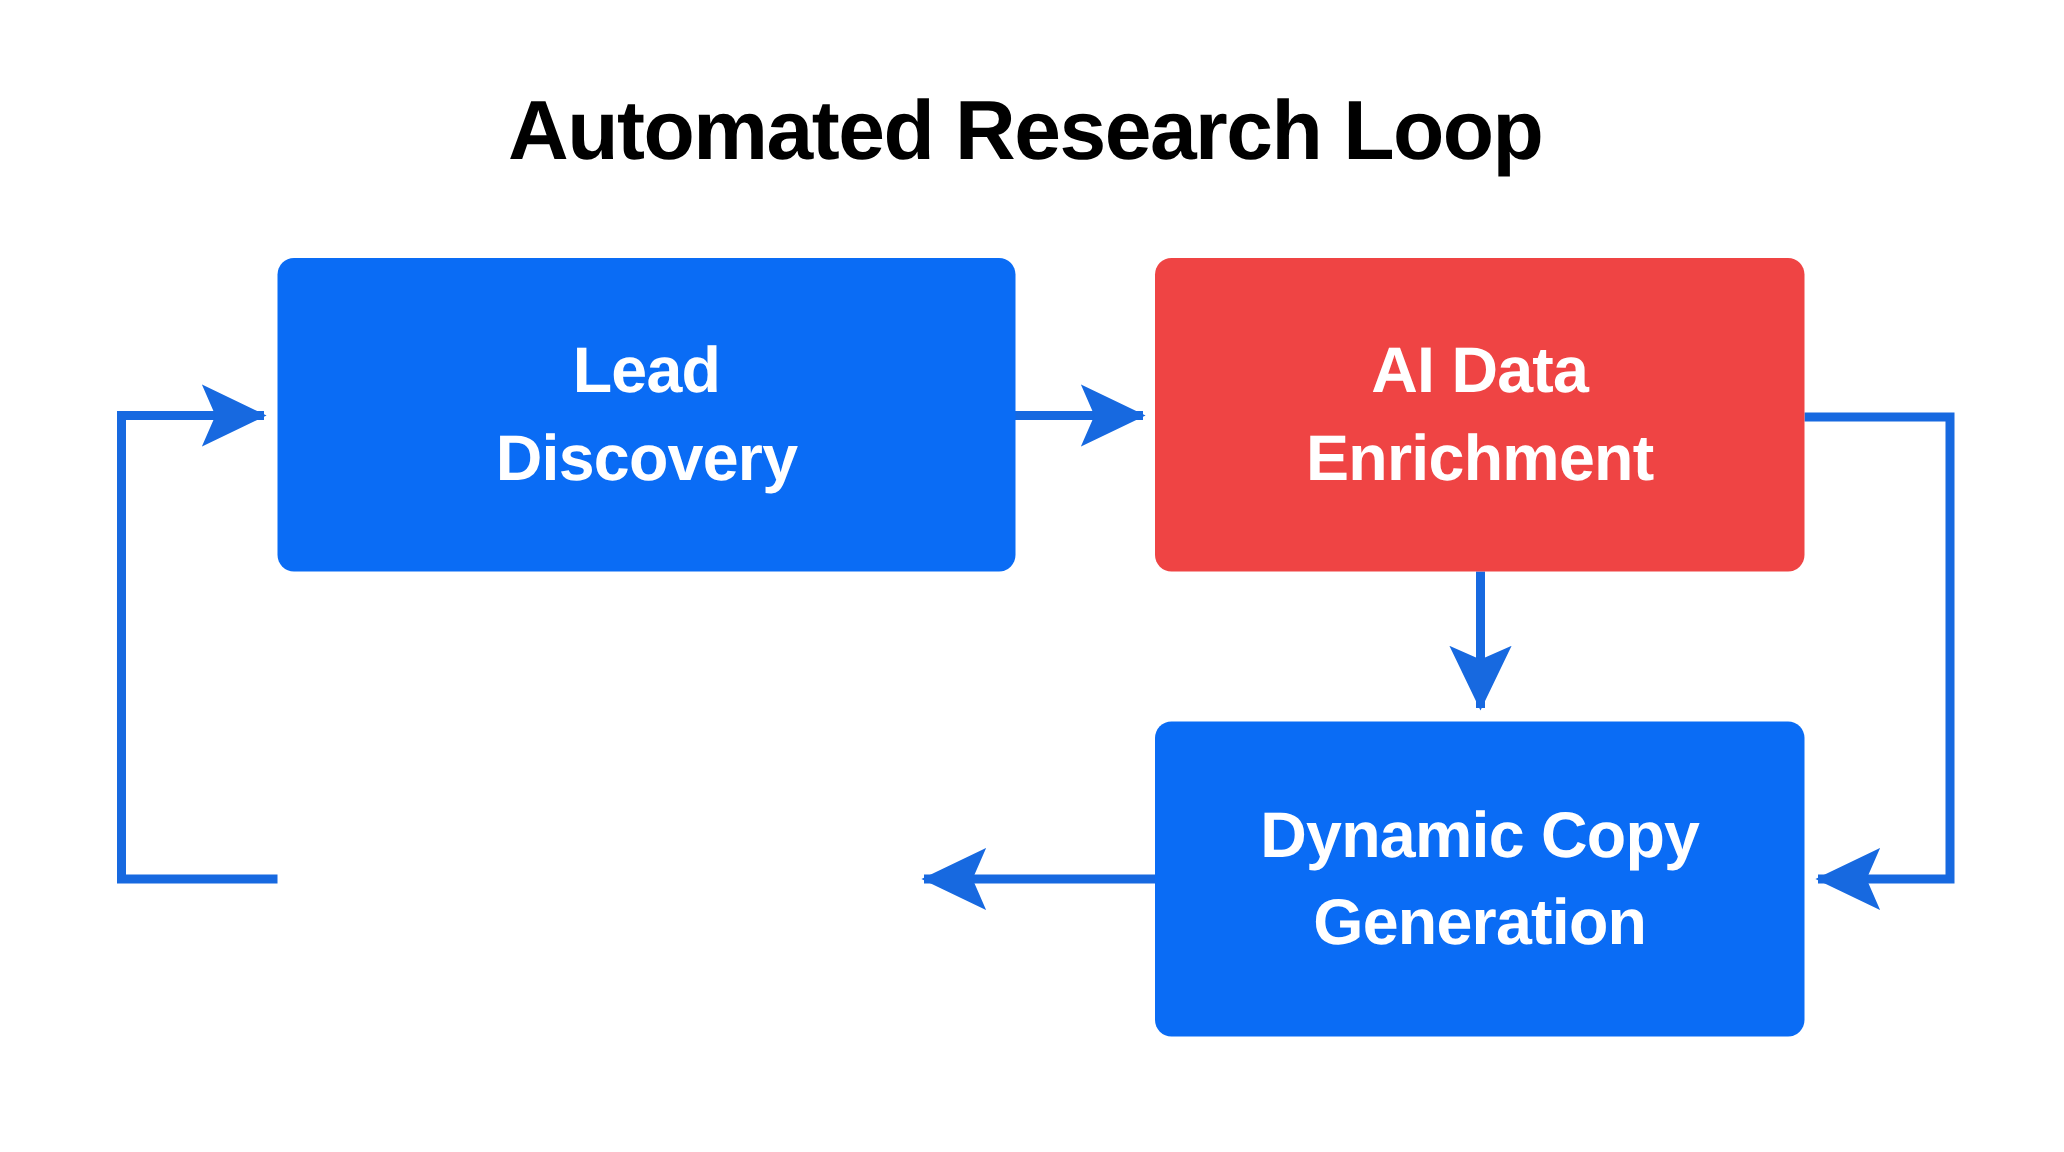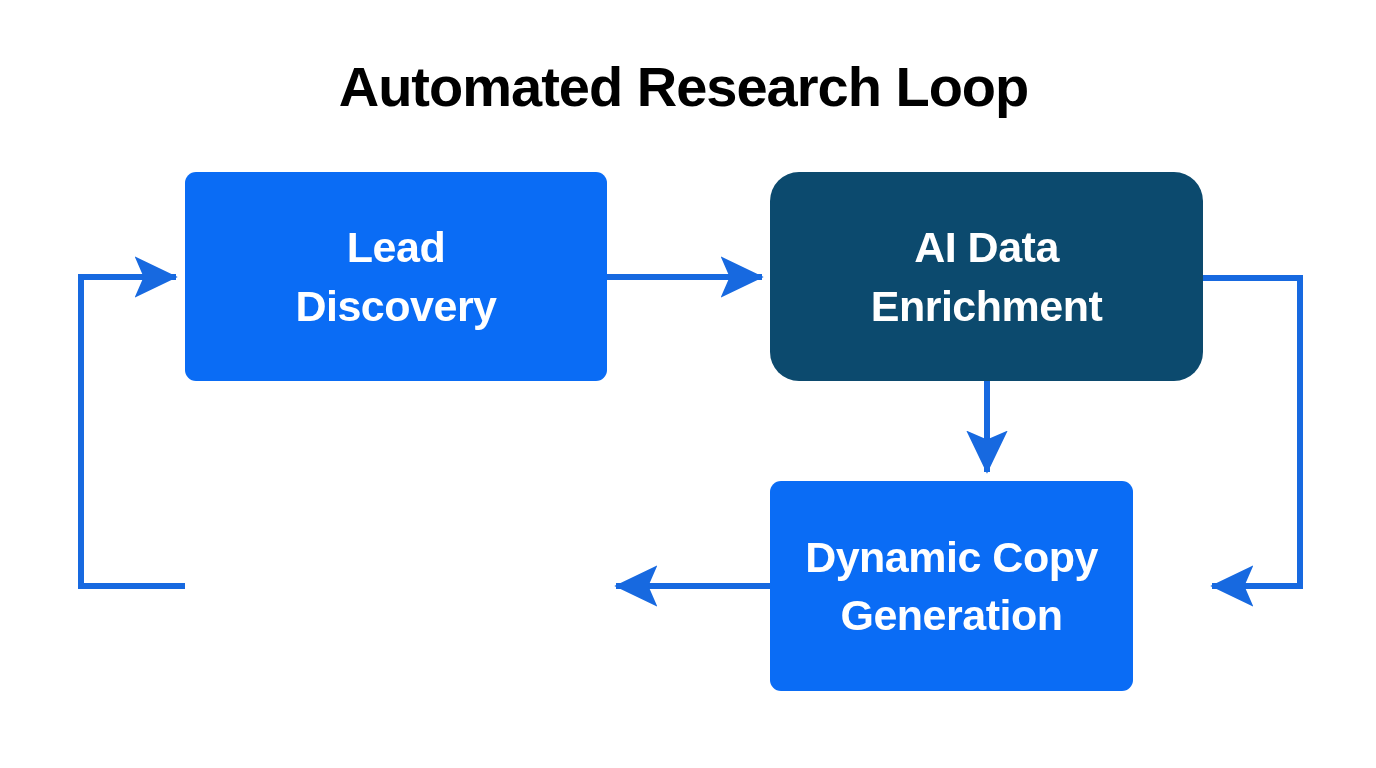--- a/index.html
+++ b/index.html
@@ -47,24 +47,24 @@
     font-weight: bold;
     line-height: 1.36;
     letter-spacing: -0.5px;
     box-sizing: border-box;
     padding: 0 10px;
   }
   .node-label {
     display: block;
     white-space: pre-line;
   }
-  #node-lead-discovery   { left: 185px; top: 172px; width: 422px; height: 209px; }
+  #node-lead-discovery   { left: 185px; top: 172px; width: 492px; height: 209px; }
   #node-ai-enrichment    { left: 770px; top: 172px; width: 433px; height: 209px; }
   #node-send-optimize    { left: 185px; top: 481px; width: 422px; height: 210px; }
-  #node-dynamic-copy     { left: 770px; top: 481px; width: 363px; height: 210px; }
+  #node-dynamic-copy     { left: 770px; top: 481px; width: 433px; height: 210px; }
   #connectors {
     position: absolute;
     left: 0;
     top: 0;
     width: 1376px;
     height: 768px;
     pointer-events: none;
   }
 </style>
 </head>
@@ -100,21 +100,21 @@
     <g>
       <path d="M 1203 278 L 1300 278 L 1300 586 L 1212 586" fill="none" stroke="#1769e0" stroke-width="6" stroke-linejoin="miter" marker-end="url(#arrow-right)"></path>
     </g>
   </svg>
 
   <div class="node" id="node-lead-discovery" style="background: rgb(10, 108, 245); color: rgb(255, 255, 255);">
     <span class="node-label">Lead
 Discovery</span>
   </div>
 
-  <div class="node" id="node-ai-enrichment" style="background: #0c4a6e; color: rgb(255, 255, 255); border-radius: 29px;">
+  <div class="node" id="node-ai-enrichment" style="background: #ef4444; color: rgb(255, 255, 255);">
     <span class="node-label">AI Data
 Enrichment</span>
   </div>
 
   <div class="node" id="node-dynamic-copy" style="background: rgb(10, 108, 245); color: rgb(255, 255, 255);">
     <span class="node-label">Dynamic Copy
 Generation</span>
   </div>
 
 

